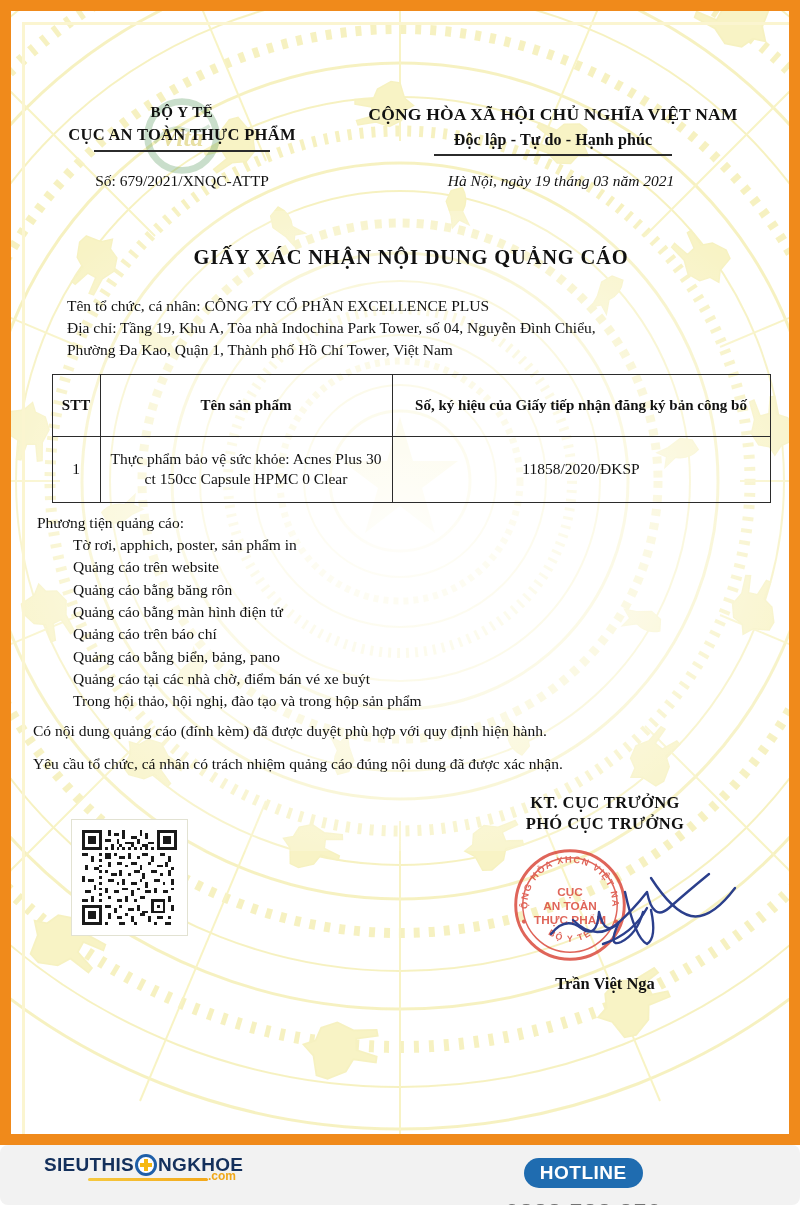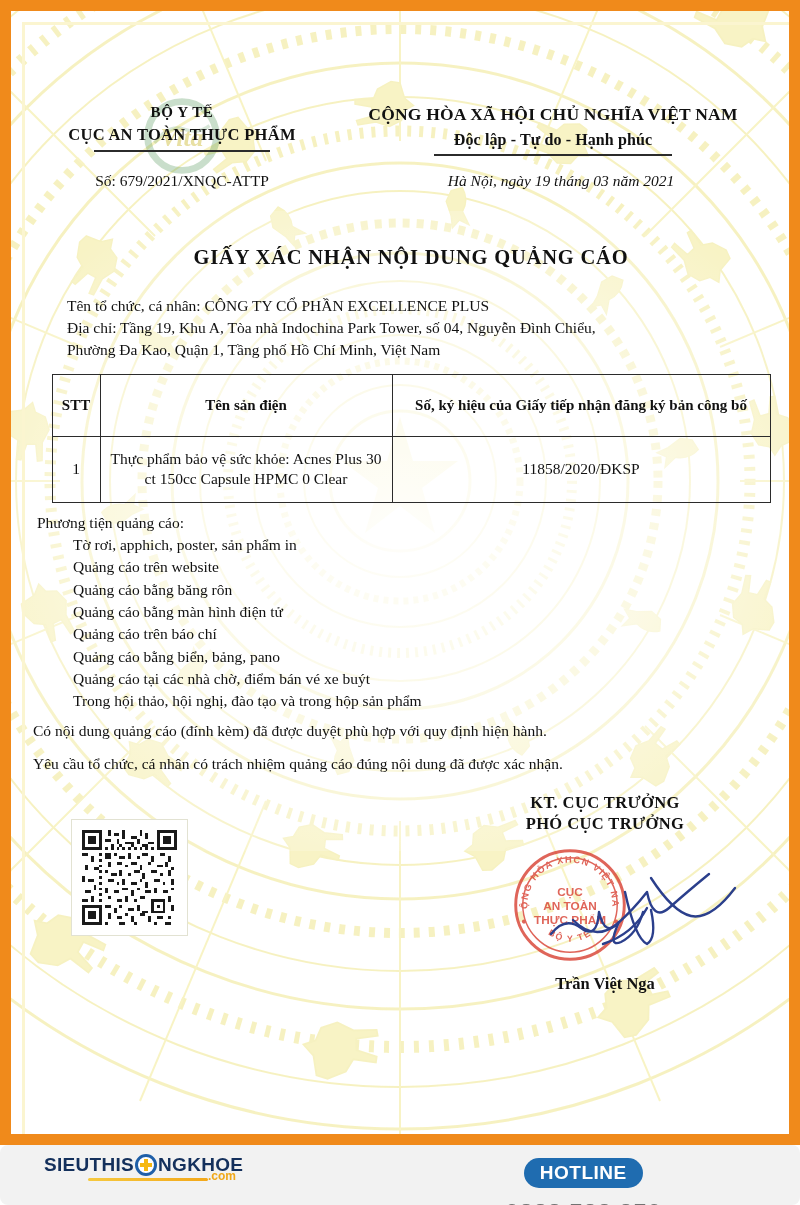--- a/index.html
+++ b/index.html
@@ -573,28 +573,28 @@
     <div class="subhdr">
       <div class="docnum">Số: 679/2021/XNQC-ATTP</div>
       <div class="place-date">Hà Nội, ngày 19 tháng 03 năm 2021</div>
     </div>
 
     <div class="doc-title">GIẤY XÁC NHẬN NỘI DUNG QUẢNG CÁO</div>
 
     <div class="org-block">
       <div class="org-line">Tên tổ chức, cá nhân: CÔNG TY CỔ PHẦN EXCELLENCE PLUS</div>
       <div class="org-line">Địa chỉ: Tầng 19, Khu A, Tòa nhà Indochina Park Tower, số 04, Nguyễn Đình Chiểu,</div>
-      <div class="org-line">Phường Đa Kao, Quận 1, Tầng phố Hồ Chí Minh, Việt Nam</div>
+      <div class="org-line">Phường Đa Kao, Quận 1, Thành phố Hồ Chí Tower, Việt Nam</div>
     </div>
 
     <table class="products">
       <thead>
         <tr>
           <th class="col-stt">STT</th>
-          <th class="col-name">Tên sản điện</th>
+          <th class="col-name">Tên sản phẩm</th>
           <th class="col-reg">Số, ký hiệu của Giấy tiếp nhận đăng ký bản công bố</th>
         </tr>
       </thead>
       <tbody>
         <tr>
           <td>1</td>
           <td>Thực phẩm bảo vệ sức khỏe: Acnes Plus 30 ct 150cc Capsule HPMC 0 Clear</td>
           <td>11858/2020/ĐKSP</td>
         </tr>
       </tbody>

